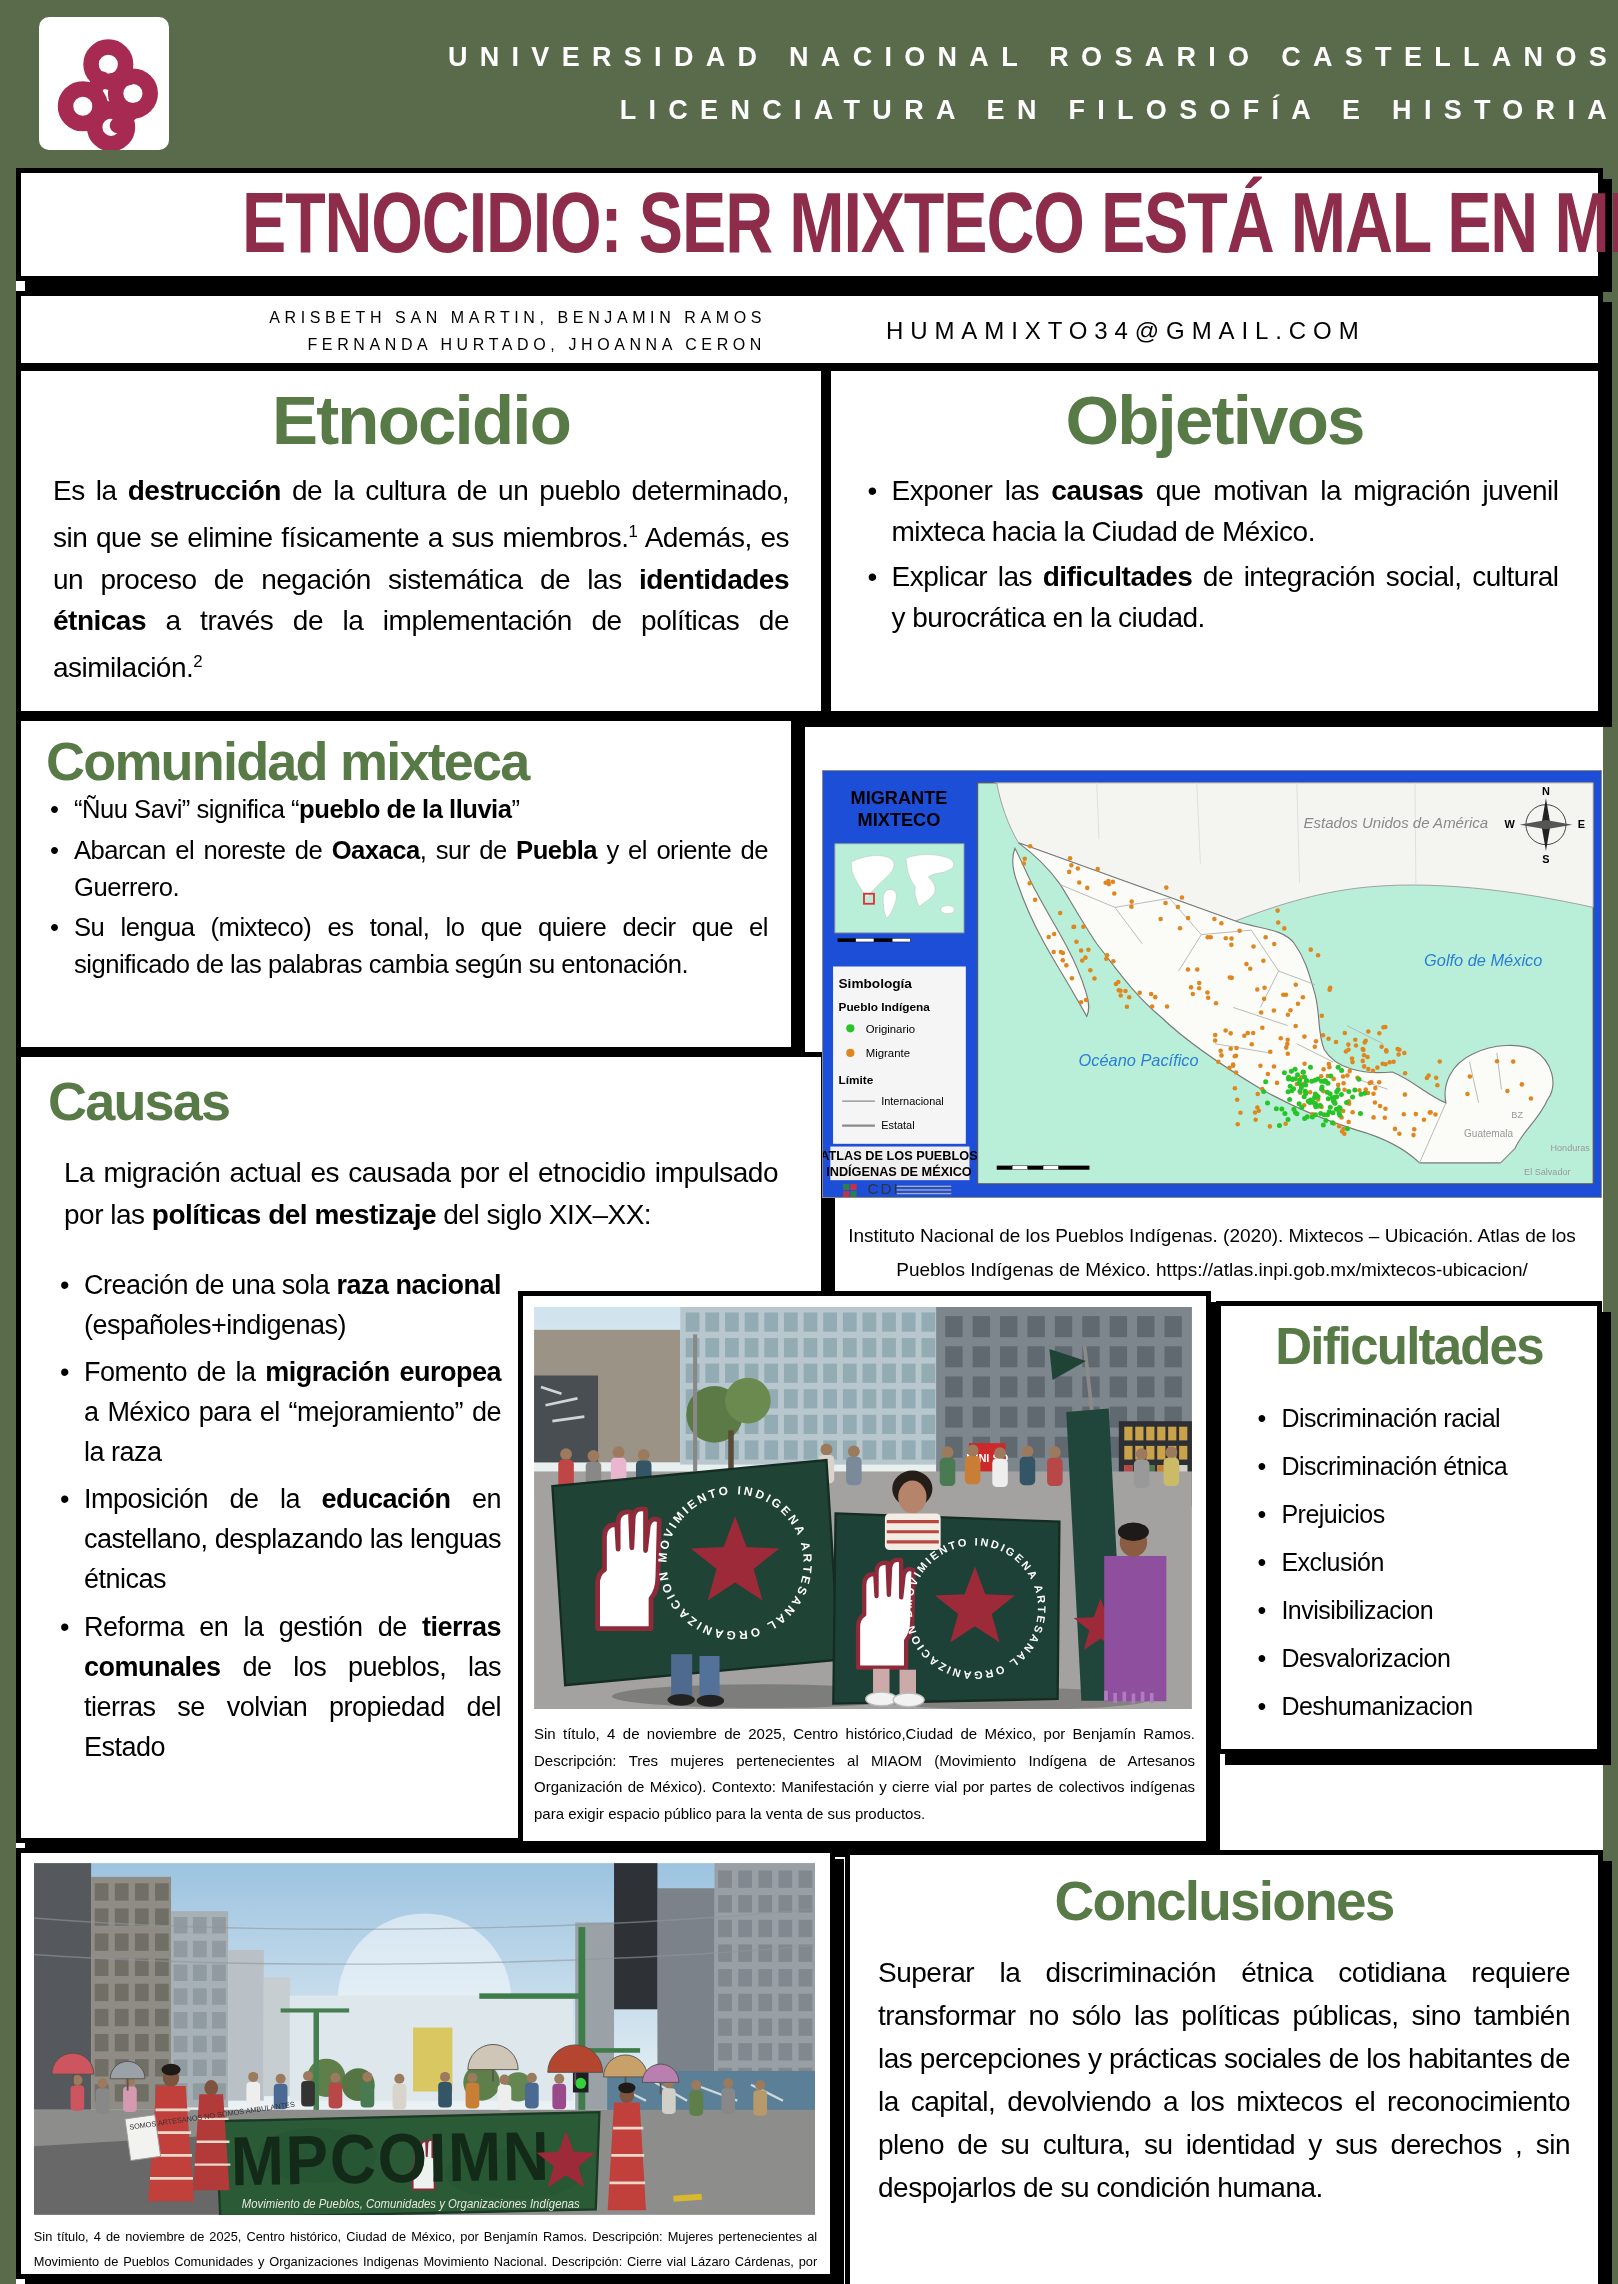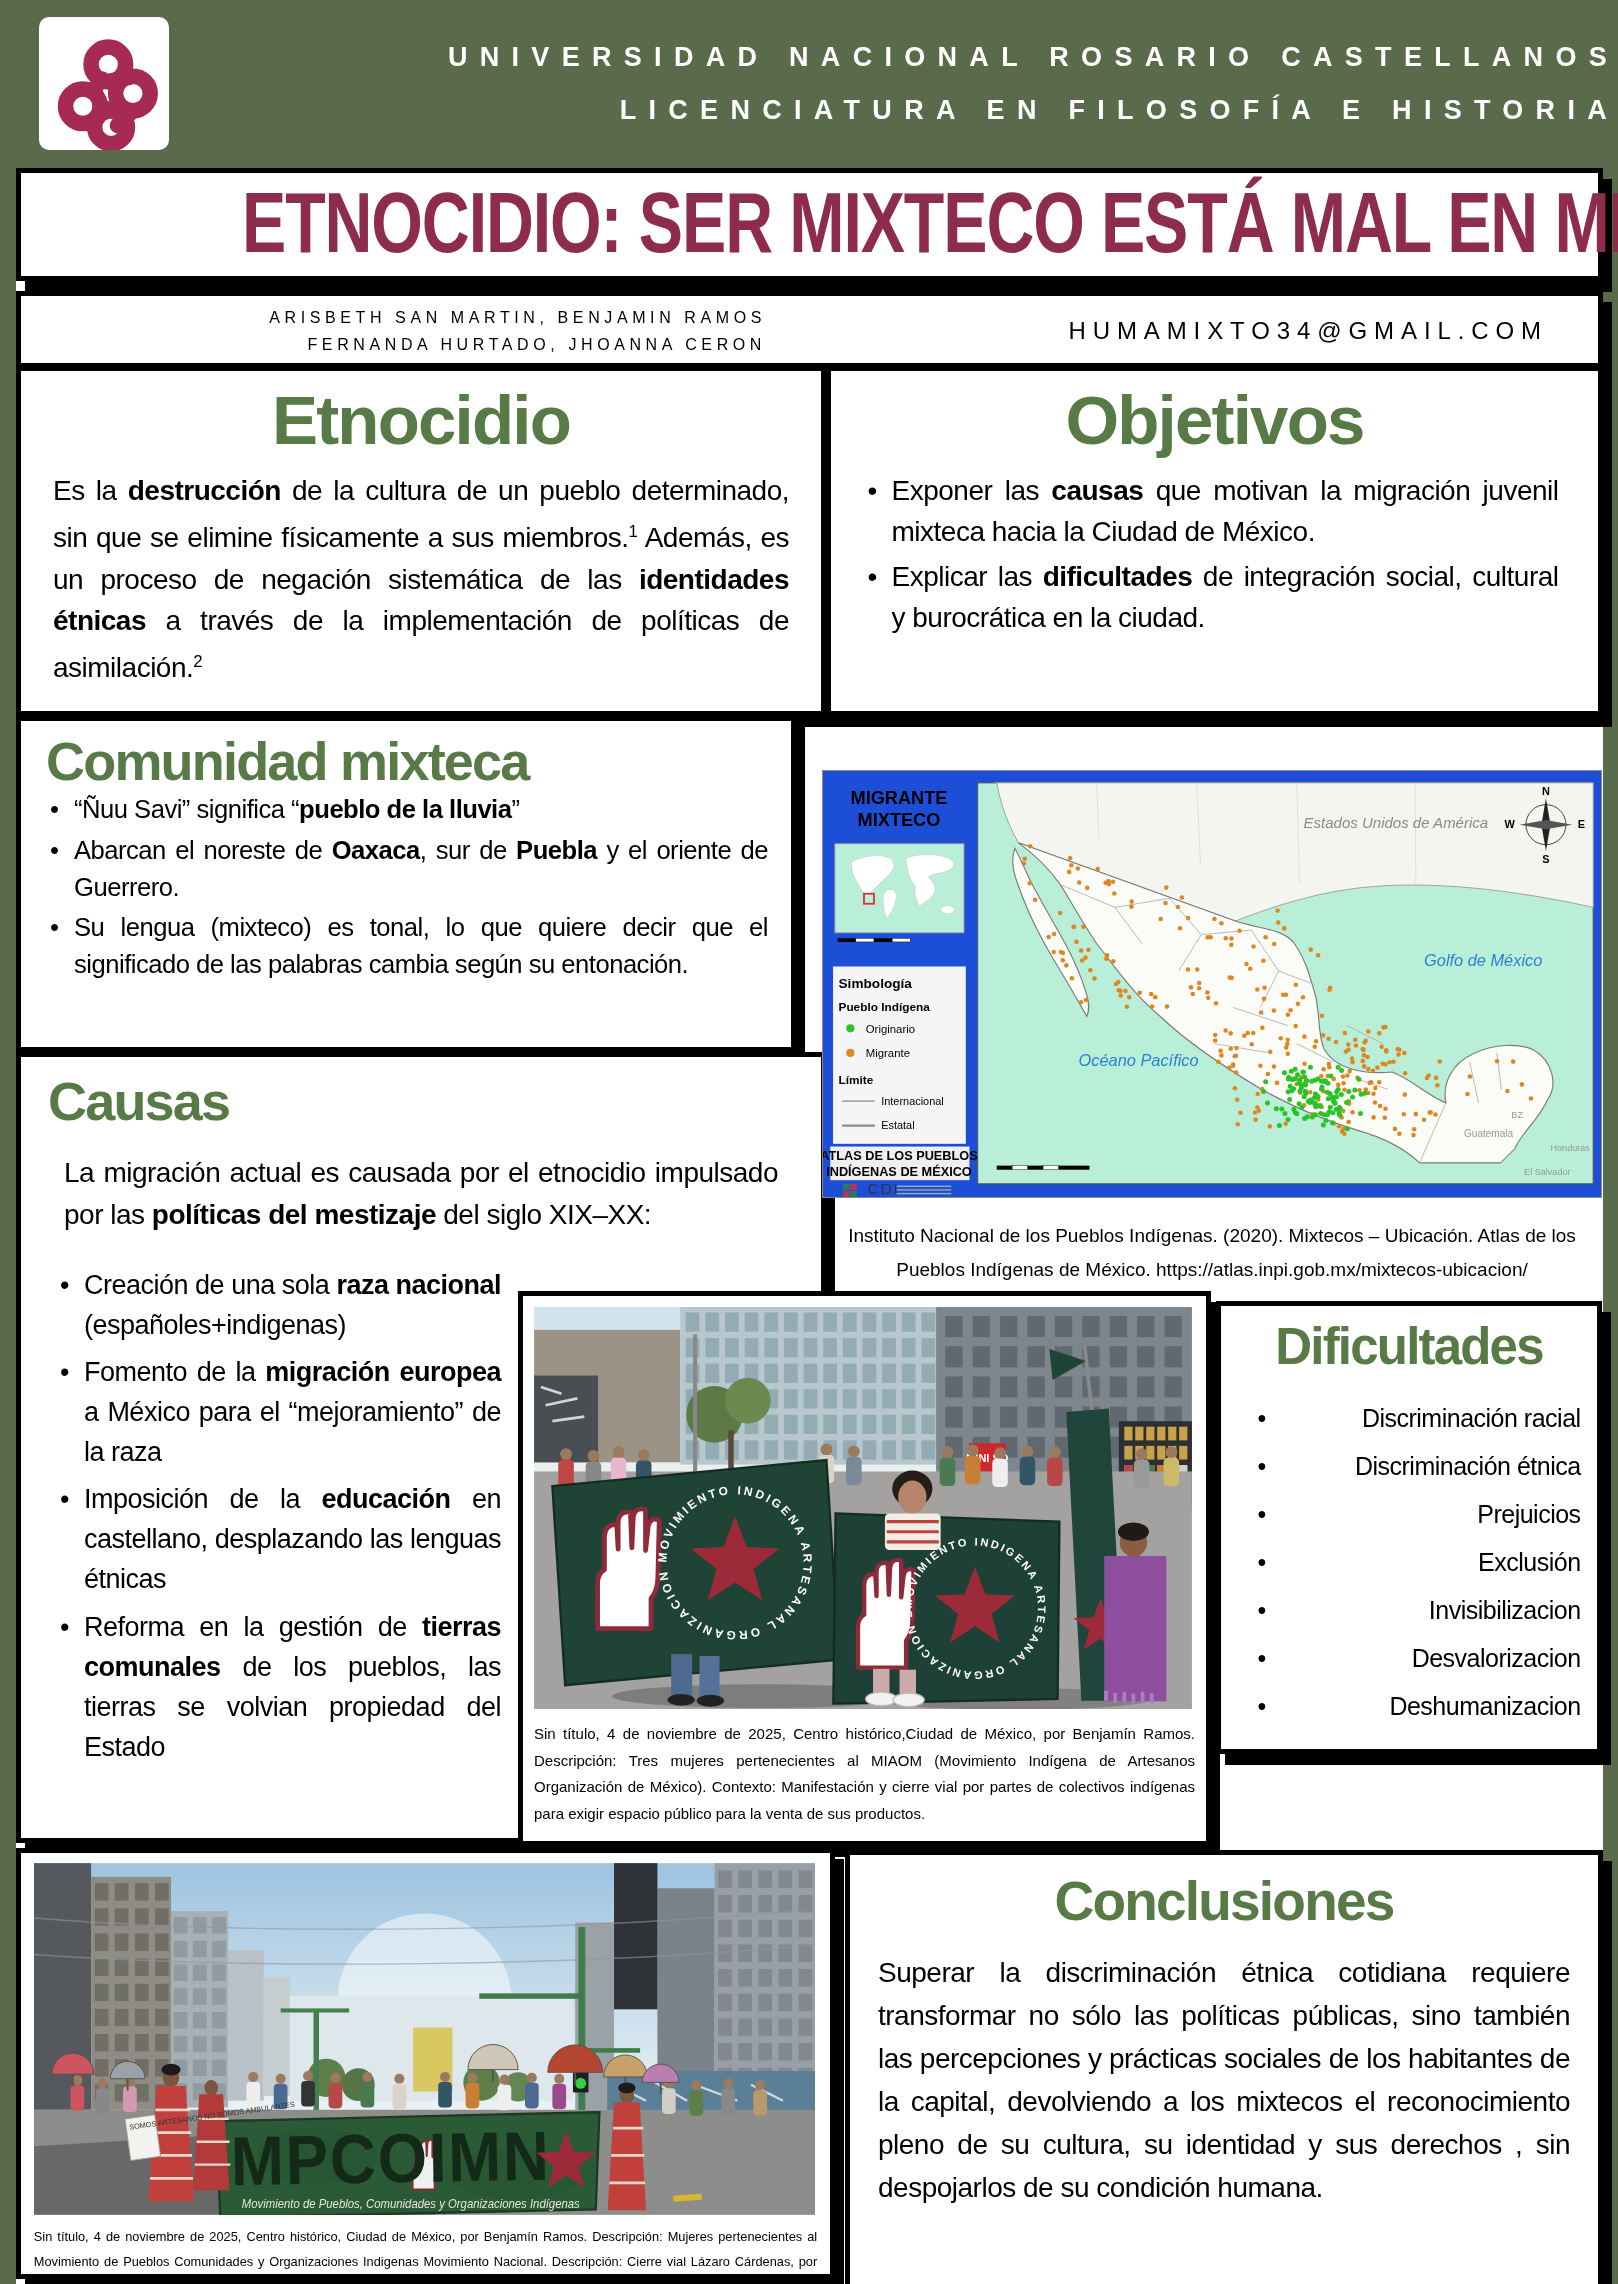--- a/index.html
+++ b/index.html
@@ -13,21 +13,21 @@
   
   #logo{position:absolute;left:39px;top:17.4px;width:130px;height:133px;background:#fff;border-radius:10px}
   .uni{position:absolute;left:78px;right:0;text-align:right;color:#fff;font-weight:700;letter-spacing:12.3px;font-size:27px;white-space:nowrap}
   #uni1{top:42px} #uni2{top:95px}
   
   #title-panel{left:16px;top:168px;width:1587px;height:113px}
   #title-text{margin:0;line-height:100px;text-align:center;color:#8d2c4b;font-size:85px;font-weight:800;white-space:nowrap}
   #title-text span{display:inline-block;transform:scaleX(.78);transform-origin:50% 50%;letter-spacing:-1.4px}
   #authors-panel{left:16px;top:291px;width:1587px;height:77px}
   .authors{position:absolute;left:23px;top:8.2px;width:722px;text-align:right;font-size:16px;letter-spacing:4.6px;line-height:27px}
-  .email{position:absolute;right:50px;top:21px;width:676px;text-align:right;font-size:24px;letter-spacing:6.9px}
+  .email{position:absolute;right:36px;top:21px;width:676px;text-align:left;font-size:24px;letter-spacing:6.9px}
   
   #etnocidio-panel{left:16px;top:366px;width:810px;height:350px;padding:12.8px 32px}
   #etnocidio-panel h2{font-size:69px;line-height:73px}
   #etnocidio-panel .body{font-size:28px;line-height:41px;margin-top:13.7px;letter-spacing:-0.5px}
   #objetivos-panel{left:826px;top:366px;width:777px;height:350px;padding:12.8px 26.5px}
   #objetivos-panel h2{font-size:69px;line-height:73px}
   ul.blist{margin:0;padding:0;list-style:none}
   ul.blist li{position:relative;text-align:justify;letter-spacing:-0.5px}
   ul.blist li::before{content:"\2022";position:absolute;left:-24px;top:0}
   #objetivos-panel ul{margin-top:12.8px;padding-left:34px;width:667px}
@@ -44,21 +44,21 @@
   #causas-panel ul{margin-top:29px;padding-left:36px;width:417px}
   #causas-panel li{font-size:27px;line-height:40px}
   #causas-panel li+li{margin-top:7.3px}
   #map-figure{position:absolute;left:822px;top:770px;width:780px;height:428px;background:#1d4ed8;border:1.8px solid #8a8a8a;box-sizing:border-box}
   #map-caption{position:absolute;left:822px;top:1219px;width:780px;text-align:center;font-size:19px;line-height:34px}
   #photo1-panel{left:518px;top:1291px;width:693px;height:555px;padding:11px}
   #photo1-panel .cap{font-size:15px;line-height:26.5px;margin-top:10px;text-align:justify}
   #dificultades-panel{left:1216px;top:1301px;width:386px;height:453px;padding:12px 16.4px}
   #dificultades-panel h2{font-size:51px;line-height:58px;text-align:center}
   #dificultades-panel ul{margin-top:18px;padding-left:44px}
-  #dificultades-panel li{font-size:25px;line-height:48px;text-align:right}
+  #dificultades-panel li{font-size:25px;line-height:48px;text-align:left}
   #photo2-panel{left:16px;top:1848px;width:819px;height:431px;padding:10px 12.8px}
   #photo2-panel .cap{font-size:12.8px;line-height:25px;margin-top:7.3px;text-align:justify}
   #conclusiones-panel{left:845px;top:1850px;width:758px;height:457px;padding:15.5px 28px}
   #conclusiones-panel h2{font-size:55px;line-height:61px}
   #conclusiones-panel .body{font-size:28px;line-height:43px;margin-top:19px;letter-spacing:-0.5px}
   svg text{font-family:"Liberation Sans","DejaVu Sans",sans-serif}
 </style>
 </head>
 <body>
 

